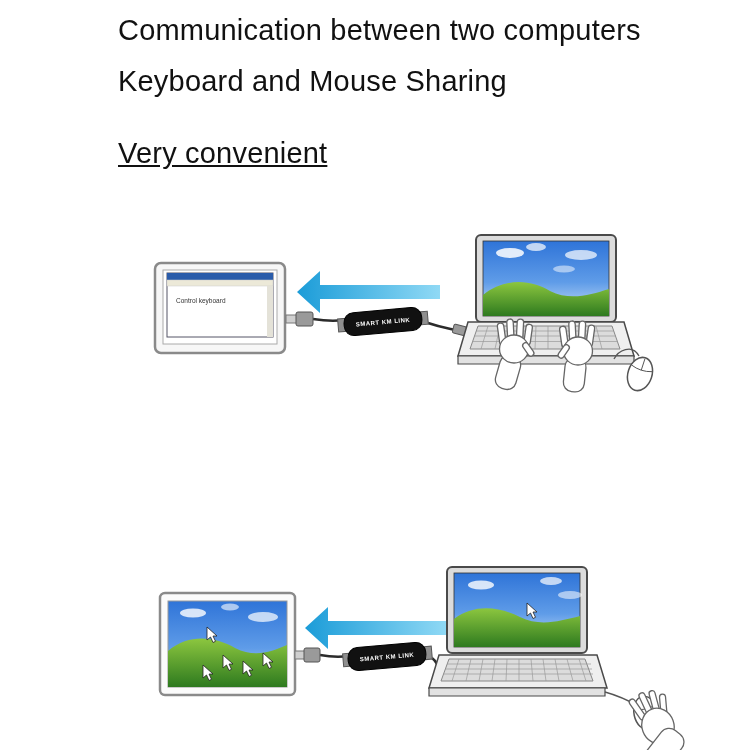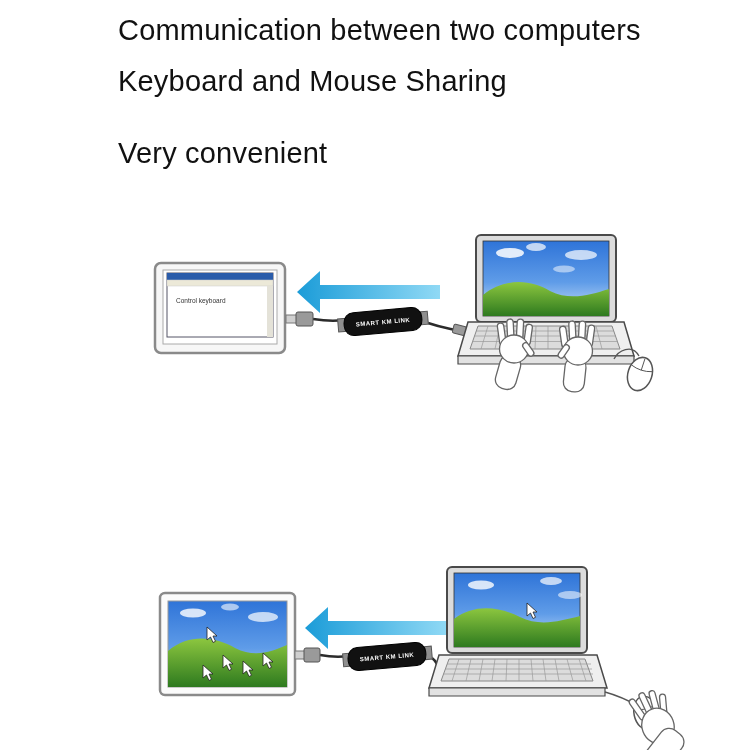--- a/index.html
+++ b/index.html
@@ -2,21 +2,21 @@
 <html><head>
 <meta charset="utf-8">
 <style>
   html,body{margin:0;padding:0;background:#fff;}
   #page{position:relative;width:750px;height:750px;background:#ffffff;overflow:hidden;
         font-family:"Liberation Sans", sans-serif;color:#111;}
   .headline{position:absolute;left:118px;font-size:29px;font-weight:400;color:#111;
             letter-spacing:0.2px;white-space:nowrap;}
   #hl1{top:14px;}
   #hl2{top:65px;}
-  #hl3{top:137px;}
+  #hl3{top:137px;text-decoration:underline;}
   .scene{position:absolute;}
   #scene1{left:140px;top:225px;}
   #scene2{left:145px;top:555px;}
   svg text{font-family:"Liberation Sans", sans-serif;}
 </style>
 </head>
 <body>
 
 <div id="page">
 

